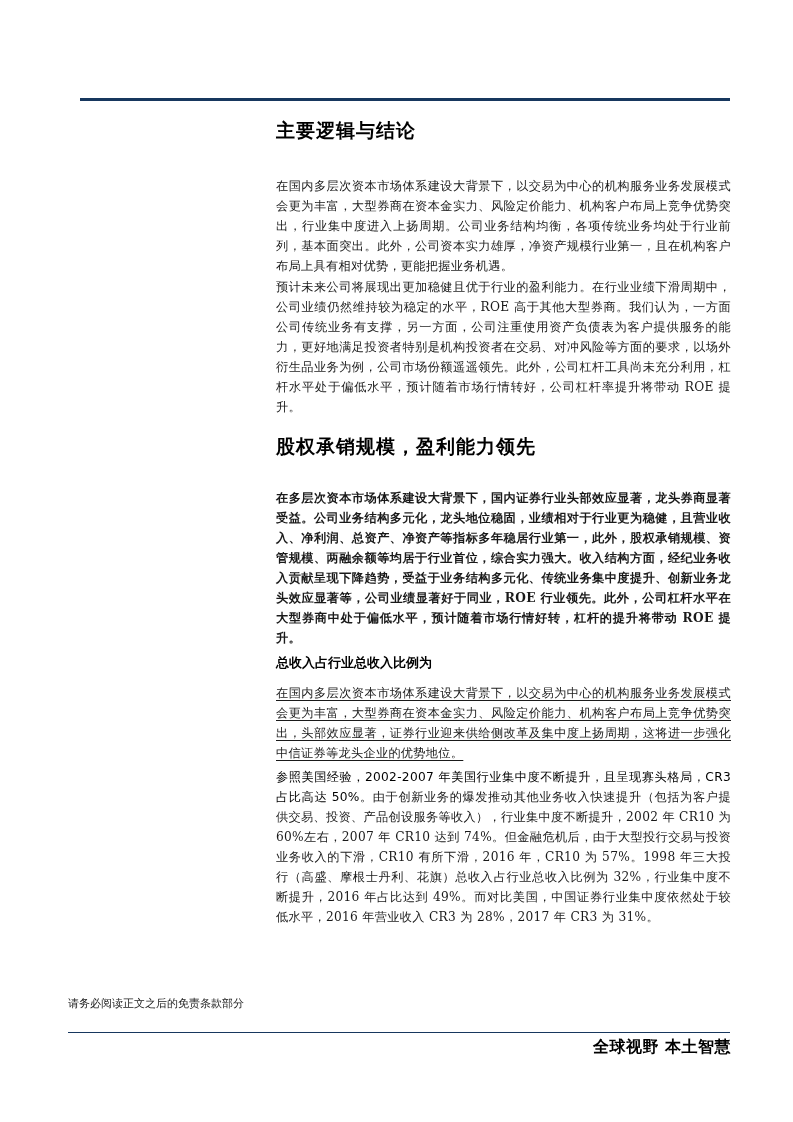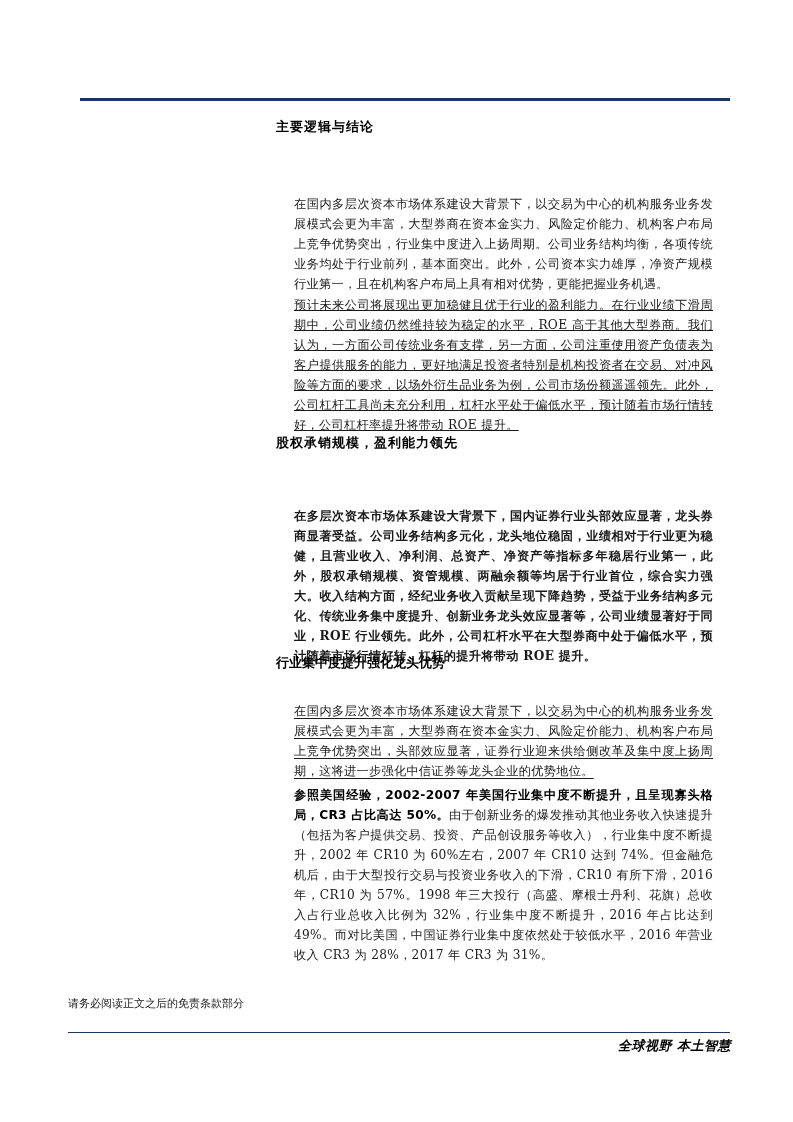--- a/index.html
+++ b/index.html
@@ -1,52 +1,52 @@
 <!DOCTYPE html>
 <html><head>
   <meta charset="utf-8">
   <style>
     html, body { margin: 0; padding: 0; background: #ffffff; }
     body { width: 793px; height: 1122px; position: relative; overflow: hidden;
            font-family: "DejaVu Serif", serif; color: #1a1a1a; }
     .top-rule { position: absolute; left: 80px; top: 98px; width: 650px; height: 3px; background: #17375e; }
     .bottom-rule { position: absolute; left: 68px; top: 1032px; width: 662px; height: 1px; background: #17375e; }
     .content { position: absolute; left: 276px; width: 455px; }
-    .h1 { font-family: "DejaVu Sans", sans-serif; font-weight: bold; font-size: 13px; letter-spacing: 1px; color: #000; margin: 0; }
+    .h1 { font-family: "DejaVu Sans", sans-serif; font-weight: bold; font-size: 19px; letter-spacing: 1px; color: #000; margin: 0; }
     .h2 { font-family: "DejaVu Sans", sans-serif; font-weight: bold; font-size: 13px; color: #000; margin: 0; }
-    .para { font-size: 12.2px; line-height: 20px; text-align: justify; margin: 18px; letter-spacing: 0.3px; }
+    .para { font-size: 12.2px; line-height: 20px; text-align: justify; margin: 0; letter-spacing: 0.3px; }
     .para.underline span.u { text-decoration: underline; text-underline-offset: 3px; }
-    .bold { font-family: "DejaVu Sans", sans-serif; font-weight: bold; color: #000; }
+    .bold { font-family: "DejaVu Sans", sans-serif; font-weight: normal; color: #000; }
     .footer-left { position: absolute; left: 68px; top: 996px; font-size: 11px; color: #222; }
-    .footer-right { position: absolute; right: 62px; top: 1037px; font-size: 13px; font-weight: bold; font-style: italic; color: #000; font-family: "DejaVu Sans", sans-serif; letter-spacing: 0.5px; }
+    .footer-right { position: absolute; right: 62px; top: 1037px; font-size: 16px; font-weight: bold; color: #000; font-family: "DejaVu Sans", sans-serif; letter-spacing: 0.5px; }
   </style>
 </head>
 <body>
 
 <div class="top-rule"></div>
 
 <div class="content" style="top:118px;">
   <h1 class="h1">主要逻辑与结论</h1>
 </div>
 <div class="content" style="top:176px;">
   <p class="para">在国内多层次资本市场体系建设大背景下，以交易为中心的机构服务业务发展模式会更为丰富，大型券商在资本金实力、风险定价能力、机构客户布局上竞争优势突出，行业集中度进入上扬周期。公司业务结构均衡，各项传统业务均处于行业前列，基本面突出。此外，公司资本实力雄厚，净资产规模行业第一，且在机构客户布局上具有相对优势，更能把握业务机遇。</p>
 </div>
-<div class="content" style="top:277px;text-decoration:underline;">
+<div class="content" style="top:277px;">
   <p class="para">预计未来公司将展现出更加稳健且优于行业的盈利能力。在行业业绩下滑周期中，公司业绩仍然维持较为稳定的水平，ROE 高于其他大型券商。我们认为，一方面公司传统业务有支撑，另一方面，公司注重使用资产负债表为客户提供服务的能力，更好地满足投资者特别是机构投资者在交易、对冲风险等方面的要求，以场外衍生品业务为例，公司市场份额遥遥领先。此外，公司杠杆工具尚未充分利用，杠杆水平处于偏低水平，预计随着市场行情转好，公司杠杆率提升将带动 ROE 提升。</p>
 </div>
 
 <div class="content" style="top:434px;">
   <h1 class="h1">股权承销规模，盈利能力领先</h1>
 </div>
 <div class="content" style="top:488px;font-weight:bold;">
   <p class="para">在多层次资本市场体系建设大背景下，国内证券行业头部效应显著，龙头券商显著受益。公司业务结构多元化，龙头地位稳固，业绩相对于行业更为稳健，且营业收入、净利润、总资产、净资产等指标多年稳居行业第一，此外，股权承销规模、资管规模、两融余额等均居于行业首位，综合实力强大。收入结构方面，经纪业务收入贡献呈现下降趋势，受益于业务结构多元化、传统业务集中度提升、创新业务龙头效应显著等，公司业绩显著好于同业，ROE 行业领先。此外，公司杠杆水平在大型券商中处于偏低水平，预计随着市场行情好转，杠杆的提升将带动 ROE 提升。</p>
 </div>
 
 <div class="content" style="top:654px;">
-  <h2 class="h2">行业集中度提升强化龙头优势</h2>
+  <h2 class="h2">总收入占行业总收入比例为</h2>
 </div>
 <div class="content" style="top:683px;">
   <p class="para underline"><span class="u">在国内多层次资本市场体系建设大背景下，以交易为中心的机构服务业务发展模式会更为丰富，大型券商在资本金实力、风险定价能力、机构客户布局上竞争优势突出，头部效应显著，证券行业迎来供给侧改革及集中度上扬周期，这将进一步强化中信证券等龙头企业的优势地位。</span></p>
 </div>
 <div class="content" style="top:767px;">
   <p class="para"><span class="bold">参照美国经验，2002-2007 年美国行业集中度不断提升，且呈现寡头格局，CR3 占比高达 50%。</span><span>由于创新业务的爆发推动其他业务收入快速提升（包括为客户提供交易、投资、产品创设服务等收入），行业集中度不断提升，2002 年 CR10 为 60%左右，2007 年 CR10 达到 74%。但金融危机后，由于大型投行交易与投资业务收入的下滑，CR10 有所下滑，2016 年，CR10 为 57%。1998 年三大投行（高盛、摩根士丹利、花旗）总收入占行业总收入比例为 32%，行业集中度不断提升，2016 年占比达到 49%。而对比美国，中国证券行业集中度依然处于较低水平，2016 年营业收入 CR3 为 28%，2017 年 CR3 为 31%。</span></p>
 </div>
 
 <div class="bottom-rule"></div>
 <div class="footer-left">请务必阅读正文之后的免责条款部分</div>

